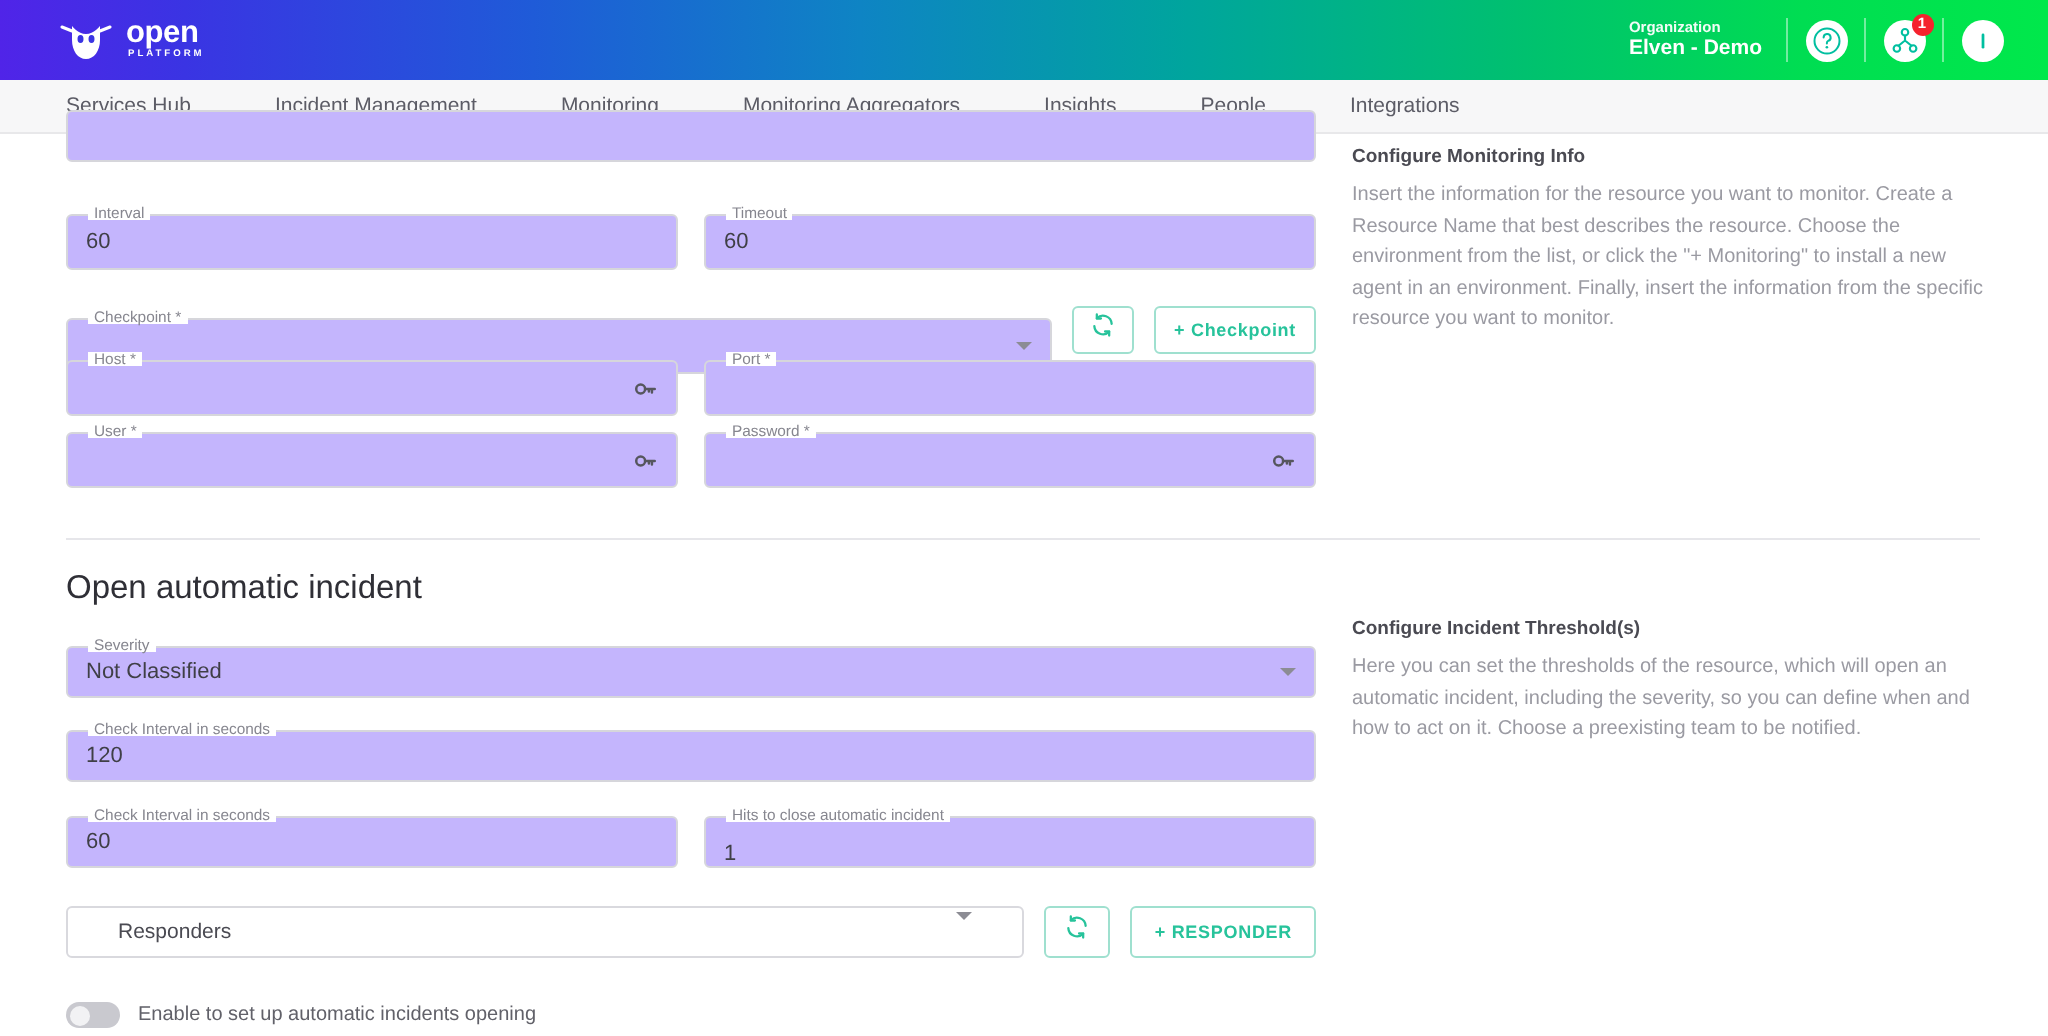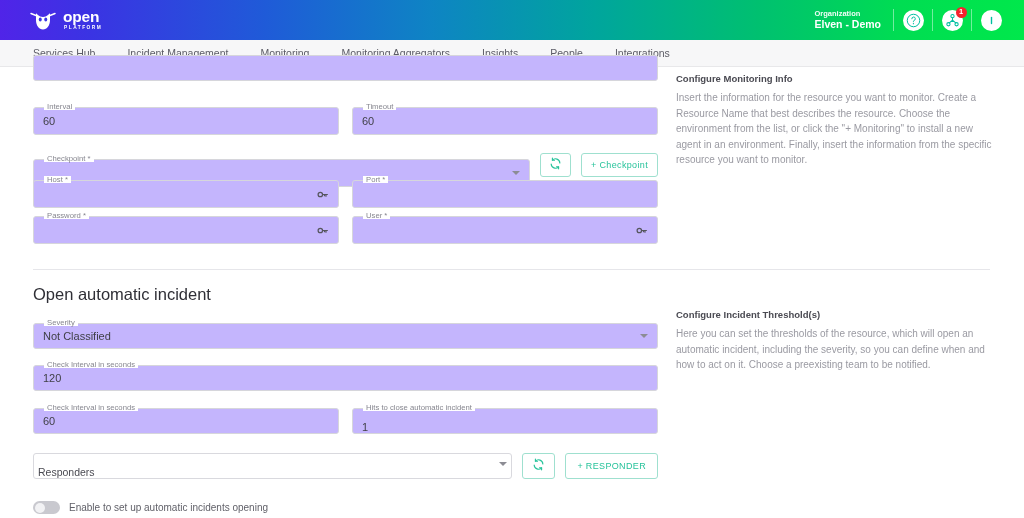--- a/index.html
+++ b/index.html
@@ -69,21 +69,21 @@
     padding: 0 2px; line-height: 1;
   }
 
   
   .navbar {
     height: 27px;
     background: #f7f7f8;
     border-bottom: 1px solid #e8e8ea;
     display: flex; align-items: center;
     padding-left: 30px;
-    gap: 6px;
+    gap: 16px;
   }
   .nav-item {
     font-size: 10.5px; color: #5c5c66;
     padding: 0 13px; cursor: pointer; white-space: nowrap;
   }
   .nav-item:first-child { padding-left: 3px; }
 
   
   .page {
     position: relative;
@@ -128,33 +128,33 @@
 
   .row2 { display: flex; gap: 13px; }
   .row2 > .field { flex: 1; }
 
   
   .plain-select {
     height: 26px;
     border: 1px solid #d9d9de;
     border-radius: 3px;
     background: #fff;
-    display: flex; align-items: flex-end;
-    padding: 0 4px;
+    display: flex; align-items: center;
+    padding: 0 25px;
     font-size: 10.5px; color: #4a4a52;
   }
 
   
   .btn-outline-teal {
     border: 1px solid #9fe0cf;
     border-radius: 3px;
     background: #fff;
     color: #27c39b;
     font-size: 9px;
-    font-weight: 400;
+    font-weight: 700;
     letter-spacing: .35px;
     display: inline-flex; align-items: center; justify-content: center;
     gap: 5px;
     cursor: pointer;
     white-space: nowrap;
   }
   .btn-icon-teal {
     width: 34px; height: 26px;
     border: 1px solid #9fe0cf; border-radius: 3px; background: #fff;
     display: inline-flex; align-items: center; justify-content: center;
@@ -312,39 +312,39 @@
         </span>
       </div>
       <div class="field">
         <span class="flabel">Port *</span>
         <span class="fvalue"></span>
       </div>
     </div>
 
     <div class="row2" style="position:absolute; top:149px; left:0; width:625px;">
       <div class="field">
+        <span class="flabel">User *</span>
+        <span class="fvalue"></span>
+        <span class="trail">
+          <svg class="key-icon" width="13" height="13" viewBox="0 0 24 24">
+            <circle cx="8" cy="12" r="4.1" fill="none" stroke="#56565e" stroke-width="2.3"></circle>
+            <path d="M12.1 12H21M18.4 12v3.2M15.6 12v2.3" stroke="#56565e" stroke-width="2.3" stroke-linecap="round" fill="none"></path>
+          </svg>
+        </span>
+      </div>
+      <div class="field">
         <span class="flabel">Password *</span>
         <span class="fvalue"></span>
         <span class="trail">
           <svg class="key-icon" width="13" height="13" viewBox="0 0 24 24">
             <circle cx="8" cy="12" r="4.1" fill="none" stroke="#56565e" stroke-width="2.3"></circle>
             <path d="M12.1 12H21M18.4 12v3.2M15.6 12v2.3" stroke="#56565e" stroke-width="2.3" stroke-linecap="round" fill="none"></path>
           </svg>
         </span>
       </div>
-      <div class="field">
-        <span class="flabel">User *</span>
-        <span class="fvalue"></span>
-        <span class="trail">
-          <svg class="key-icon" width="13" height="13" viewBox="0 0 24 24">
-            <circle cx="8" cy="12" r="4.1" fill="none" stroke="#56565e" stroke-width="2.3"></circle>
-            <path d="M12.1 12H21M18.4 12v3.2M15.6 12v2.3" stroke="#56565e" stroke-width="2.3" stroke-linecap="round" fill="none"></path>
-          </svg>
-        </span>
-      </div>
     </div>
   </div>
 
   <div class="divider" style="position:absolute; left:33px; top:202px; width:957px;"></div>
 
   <div style="position:absolute; left:33px; top:218px; width:625px;">
 
     <div class="section-title">Open automatic incident</div>
 
     <div class="field" style="margin-top:19px; width:625px; height:26px;">

